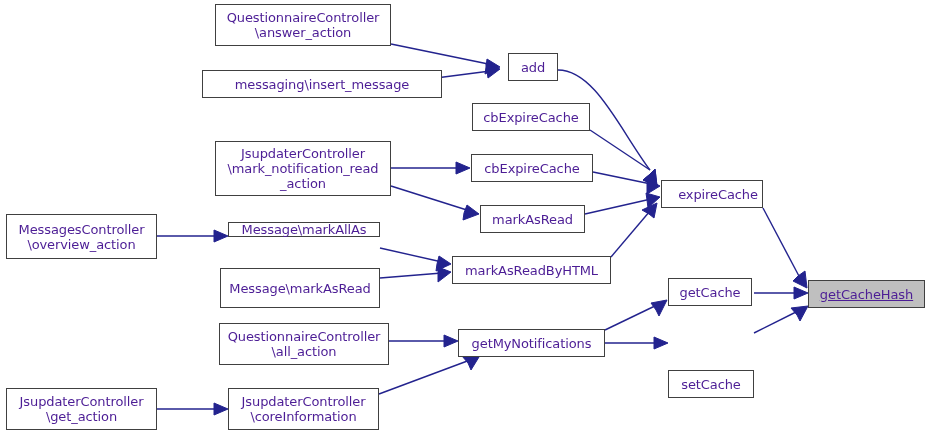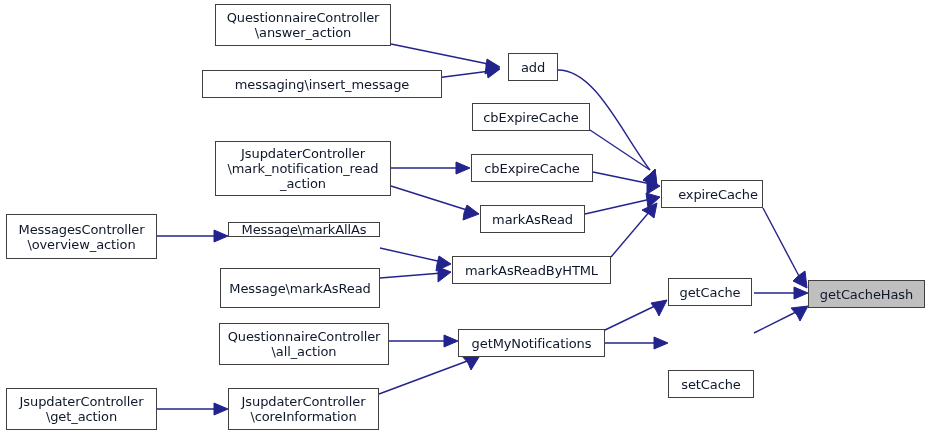--- a/index.html
+++ b/index.html
@@ -26,26 +26,27 @@
     position: absolute;
     box-sizing: border-box;
     border: 1px solid #404040;
     background: #ffffff;
     display: flex;
     align-items: center;
     justify-content: center;
     text-align: center;
     font-size: 13px;
     line-height: 15px;
-    color: #0f172a;
+    color: #4c1d95;
     white-space: pre;
     letter-spacing: -0.1px;
   }
   .node-box.highlight {
     background: #bfbfbf;
+    text-decoration: underline;
   }
   .edge-path {
     fill: none;
     stroke: #23238e;
     stroke-width: 1.4;
   }
   .edge-head {
     fill: #23238e;
     stroke: #23238e;
     stroke-width: 1;

